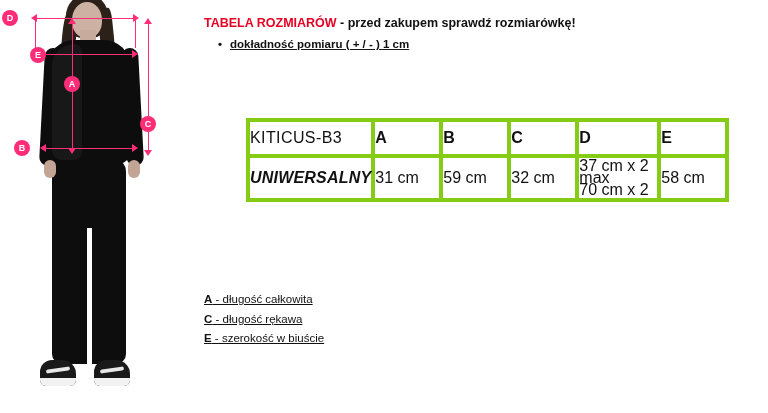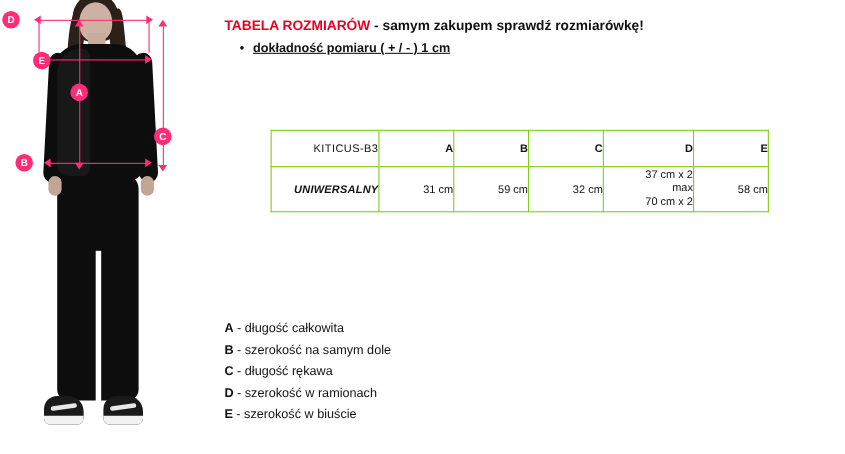--- a/index.html
+++ b/index.html
@@ -254,24 +254,24 @@
 
   
   .size-table {
     position: absolute;
     left: 44px;
     top: 118px;
     border-collapse: collapse;
     table-layout: fixed;
   }
   .size-table td {
-    border: 1px solid #84cc16;
-    text-align: right;
+    border: 4px solid #84cc16;
+    text-align: left;
     vertical-align: middle;
-    font-size: 10px;
+    font-size: 16px;
     color: #111111;
     padding: 0;
   }
   .size-table .row-head td {
     height: 32px;
   }
   .size-table .row-val td {
     height: 40px;
   }
   .col-name { width: 98px; }
@@ -301,20 +301,21 @@
   .legend {
     position: absolute;
     left: 2px;
     top: 290px;
   }
   .legend-row {
     font-size: 11.5px;
     color: #111111;
     line-height: 19.5px;
     white-space: nowrap;
+    text-decoration: underline;
   }
   .legend-row b {
     font-weight: bold;
   }
 </style>
 </head>
 <body>
 
 <div class="page">
 
@@ -370,21 +371,21 @@
       <div class="m-line v" style="left:148px; top:24px; height:130px;"></div>
       <div class="arrow-up" style="left:144px; top:18px;"></div>
       <div class="arrow-down" style="left:144px; top:150px;"></div>
       <div class="m-badge" style="left:140px; top:116px;">C</div>
     </div>
   </div>
 
   <div class="content">
 
     <div class="headline">
-      <span class="red">TABELA ROZMIARÓW</span><span> - samym zakupem sprawdź rozmiarówkę!</span>
+      <span class="red">TABELA ROZMIARÓW</span><span> - przed zakupem sprawdź rozmiarówkę!</span>
     </div>
 
     <ul class="bullets">
       <li>dokładność pomiaru ( + / - ) 1 cm</li>
     </ul>
 
     <table class="size-table">
       <colgroup>
         <col class="col-name">
           <col class="col-m">
@@ -413,27 +414,21 @@
           <td class="val">58 cm</td>
         </tr>
       </tbody>
     </table>
 
     <div class="legend">
       <div class="legend-row">
         <b>A</b><span> - długość całkowita</span>
       </div>
       <div class="legend-row">
-        <b>B</b><span> - szerokość na samym dole</span>
-      </div>
-      <div class="legend-row">
         <b>C</b><span> - długość rękawa</span>
-      </div>
-      <div class="legend-row">
-        <b>D</b><span> - szerokość w ramionach</span>
       </div>
       <div class="legend-row">
         <b>E</b><span> - szerokość w biuście</span>
       </div>
     </div>
 
   </div>
 </div>
 
 </body></html>

